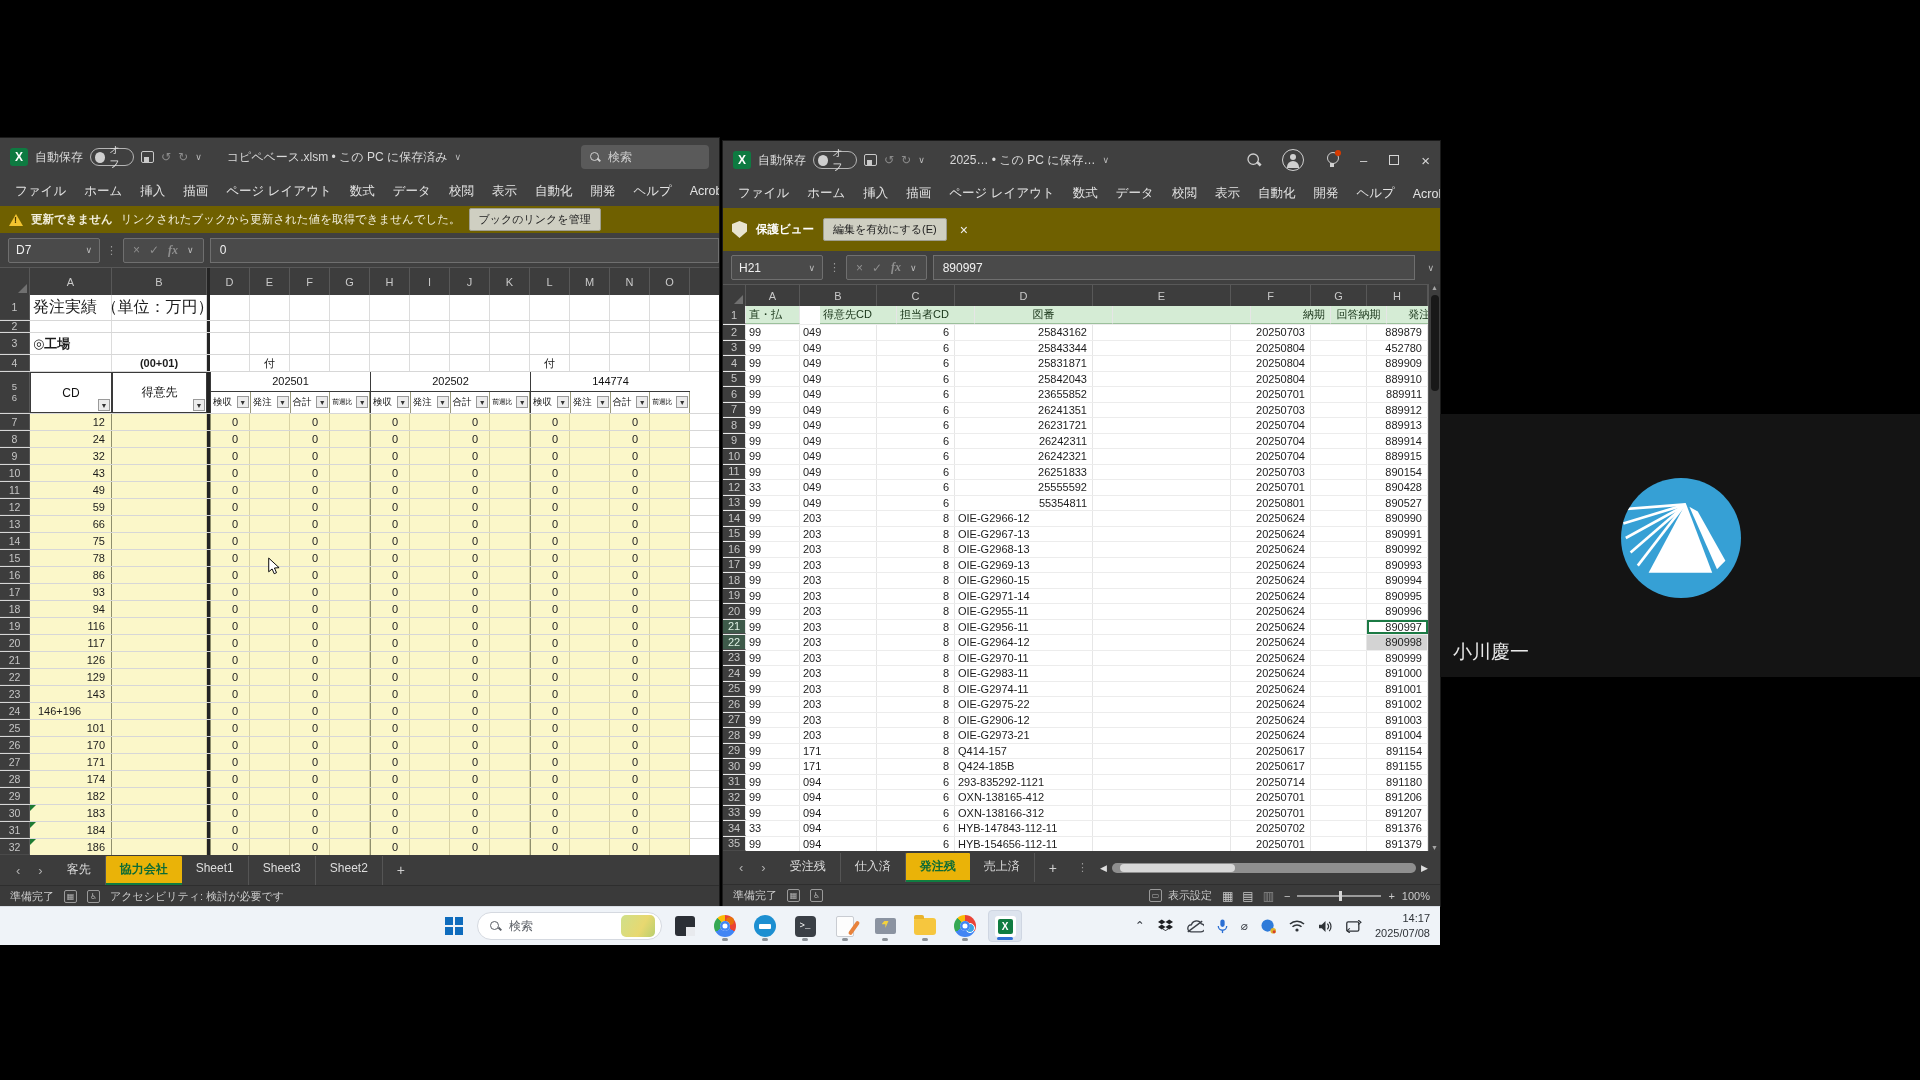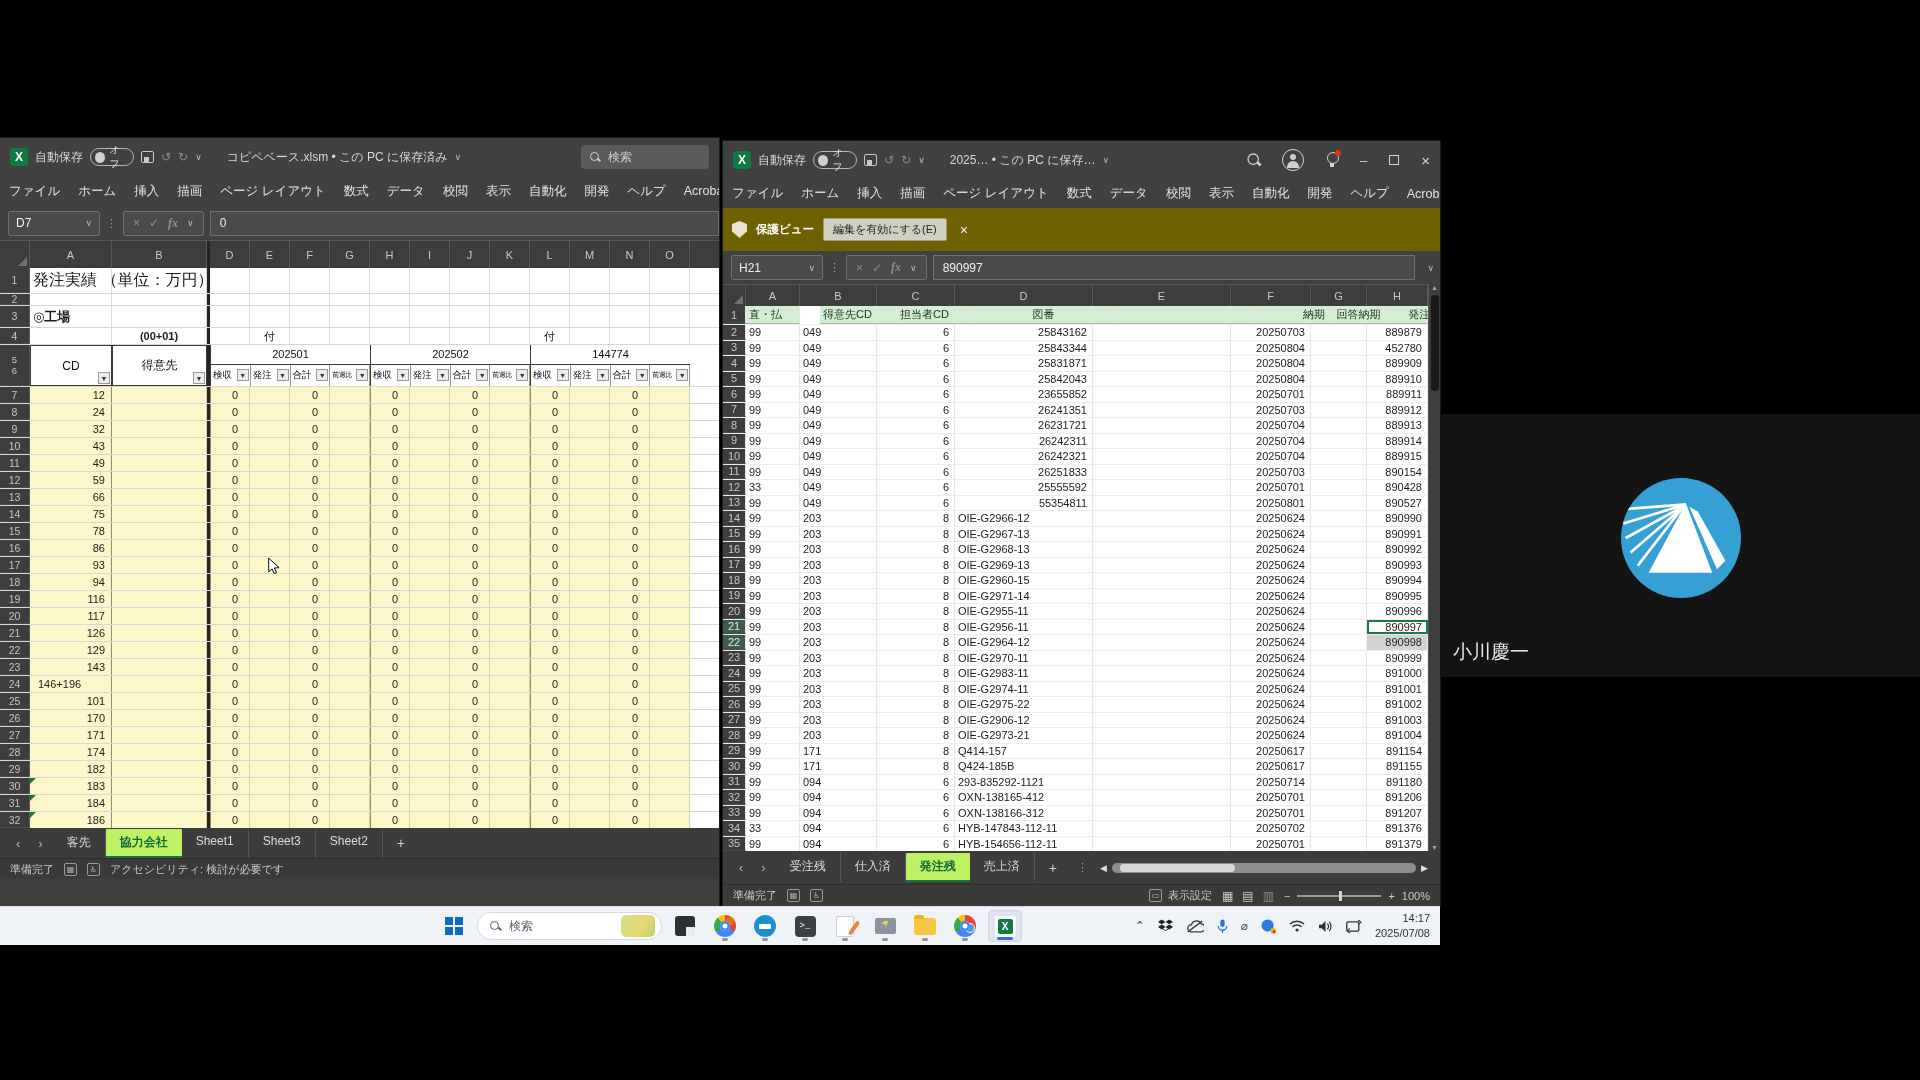--- a/index.html
+++ b/index.html
@@ -30,21 +30,21 @@
 .wbtns{margin-left:auto;display:flex;align-items:center;gap:22px;font-size:13px;color:#d6d6d6}
 .pcircle{width:22px;height:22px;border:1.5px solid #d0d0d0;border-radius:50%;position:relative}
 .pcircle::before{content:"";position:absolute;left:6.5px;top:3.5px;width:6px;height:6px;border-radius:50%;background:#d0d0d0}
 .pcircle::after{content:"";position:absolute;left:3.5px;top:11px;width:12px;height:7px;border-radius:6px 6px 0 0;background:#d0d0d0}
 .bulb{position:relative;width:12px;height:16px}
 .bulb::before{content:"";position:absolute;left:1px;top:0;width:10px;height:10px;border:1.5px solid #d0d0d0;border-radius:50%}
 .bulb::after{content:"";position:absolute;left:4px;top:11px;width:4px;height:4px;background:#d0d0d0}
 .reddot{position:absolute;right:-3px;top:-2px;width:6px;height:6px;border-radius:50%;background:#d83b01}
 .maxbox{width:10px;height:10px;border:1.2px solid #d6d6d6}
 
-.menubar{height:30px;display:flex;align-items:center;padding:0 0;font-size:12.5px;color:#e3e3e3}
+.menubar{height:30px;display:flex;align-items:center;padding:0 6px;font-size:12.5px;color:#e3e3e3}
 .menu-item{padding:4px 9px;white-space:nowrap}
 
 .warnbar{height:27px;background:#6f6000;display:flex;align-items:center;gap:8px;padding:0 9px;font-size:11.5px;color:#f2eedc}
 .warntri{width:0;height:0;border-left:7px solid transparent;border-right:7px solid transparent;border-bottom:12px solid #f2c430;position:relative}
 .warntri::after{content:"!";position:absolute;left:-2px;top:1px;font-size:9px;color:#4d3c00;font-weight:bold}
 .warnstrong{font-weight:bold}
 .bar-btn{background:#cfcfc2;color:#222;padding:3px 9px;border-radius:2px;font-size:11px;border:1px solid #9f9f90;white-space:nowrap}
 .protbar{height:43px;background:#6f6000;display:flex;align-items:center;gap:9px;padding:0 9px;font-size:11px;color:#fff}
 .shield{width:15px;height:17px;background:#e8e4cf;clip-path:polygon(50% 0,100% 18%,100% 62%,50% 100%,0 62%,0 18%);position:relative;flex:0 0 auto}
 .protlabel{font-weight:bold;white-space:nowrap;font-size:11.5px}
@@ -96,21 +96,21 @@
 .sel{outline:2px solid #1b7a44;outline-offset:-2px;z-index:4;background:#fff}
 .shade{background:#d3d3d3}
 .rowhdr.selhdr{background:#3e5a4a;color:#dff0e4}
 .vsb{position:absolute;right:0;width:12px;background:#3d3d3d;border-left:1px solid #585858;display:flex;flex-direction:column;align-items:center;font-size:7px;color:#a5a5a5}
 .vsb .thumb{width:8px;height:96px;background:#181818;border-radius:4px;margin-top:4px}
 
 
 .tabbar{display:flex;align-items:center;background:#3c3c3c;font-size:12px;color:#dedede;padding:0 8px;gap:2px}
 .tabnav{color:#b0b0b0;padding:0 8px;font-size:13px}
 .sheettab{padding:5px 14px;border-right:1px solid #555;white-space:nowrap}
-.sheettab.active{background:#bef264;color:#0d6b35;font-weight:bold;border-bottom:2.5px solid #107c41;border-right:none;border-radius:1px 1px 0 0}
+.sheettab.active{background:#eab308;color:#0d6b35;font-weight:bold;border-bottom:2.5px solid #107c41;border-right:none;border-radius:1px 1px 0 0}
 .addsheet{padding:3px 12px;color:#cfcfcf;font-size:14px}
 .hsb{display:flex;align-items:center;gap:5px;flex:1;margin:0 4px}
 .hsb .track{flex:1;height:10px;background:#8f8f8f;border-radius:5px;position:relative}
 .hsb .hthumb{position:absolute;left:8px;top:1px;width:38%;height:8px;background:#d8d8d8;border-radius:4px}
 .statusbar{display:flex;align-items:center;background:#3a3a3a;font-size:11px;color:#cbcbcb;padding:0 10px;gap:10px;border-top:1px solid #2e2e2e}
 .sico{width:13px;height:13px;border:1px solid #9a9a9a;border-radius:2px;display:flex;align-items:center;justify-content:center;font-size:8px;color:#b5b5b5}
 .viewicons{display:flex;gap:9px;font-size:12px;color:#c9c9c9}
 .zoomer{display:flex;align-items:center;gap:7px}
 .zline{width:84px;height:2px;background:#9a9a9a;position:relative}
 .zline::after{content:"";position:absolute;left:50%;top:-4px;width:3px;height:10px;background:#d5d5d5}
@@ -191,20 +191,26 @@
         <div class="menu-item">ページ レイアウト</div>
         <div class="menu-item">数式</div>
         <div class="menu-item">データ</div>
         <div class="menu-item">校閲</div>
         <div class="menu-item">表示</div>
         <div class="menu-item">自動化</div>
         <div class="menu-item">開発</div>
         <div class="menu-item">ヘルプ</div>
         <div class="menu-item">Acrobat</div>
       </div>
+    <div class="warnbar">
+      <span class="warntri"></span>
+      <span class="warnstrong">更新できません</span>
+      <span>リンクされたブックから更新された値を取得できませんでした。</span>
+      <button class="bar-btn">ブックのリンクを管理</button>
+    </div>
     <div class="fxbar">
       <div class="namebox">
           <span>D7</span>
           <span class="caret">∨</span>
         </div>
       <span class="fxdots">⋮</span>
       <div class="fxbtns">
         <span>×</span>
         <span>✓</span>
         <span class="fx">fx</span>

